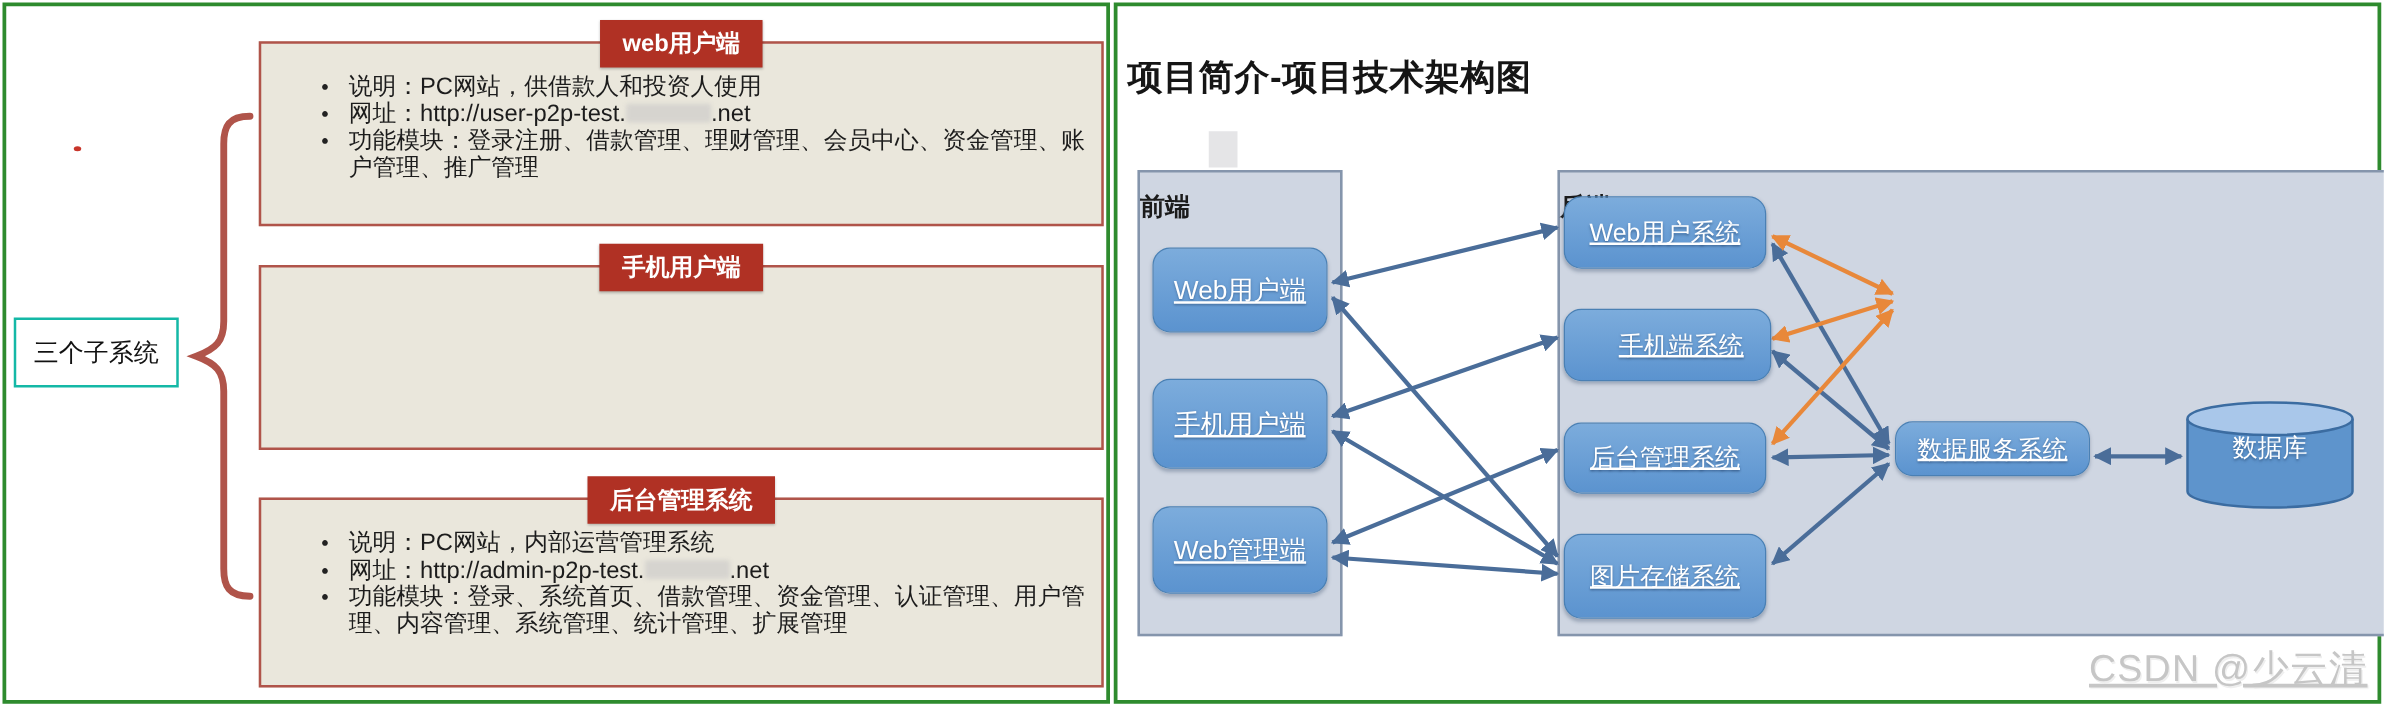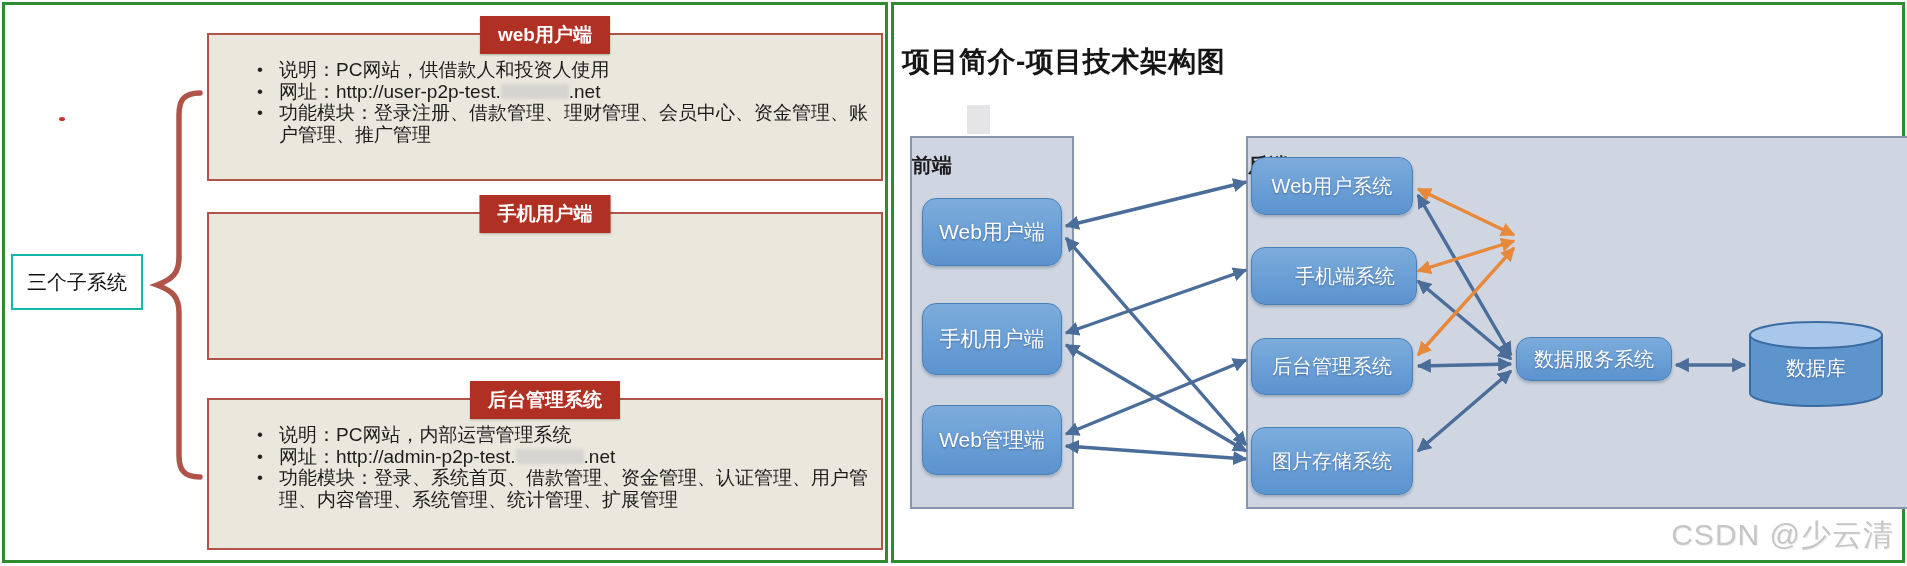--- a/index.html
+++ b/index.html
@@ -62,43 +62,44 @@
   .container-label {
     position:absolute; top:14px; left:0; width:100%; 
     font-size:20px; font-weight:bold; color:#1b1b1b;
   }
   .node {
     position:absolute; z-index:10; border-radius:14px;
     background:linear-gradient(180deg,#7cacdc 0%,#5b93cf 100%);
     border:1px solid #4a80b4; color:#fff; display:flex; align-items:center;
     justify-content:center; text-shadow:0 1px 2px rgba(35,65,105,.55);
     box-shadow:0 2px 3px rgba(60,80,110,.35);
+    text-decoration:underline;
   }
   .node-fe { font-size:21px; }
   .node-be { font-size:20px; }
   .n-fe-0 { left:28px; top:193px; width:140px; height:68px; }
   .n-fe-1 { left:28px; top:298px; width:140px; height:72px; }
   .n-fe-2 { left:28px; top:400px; width:140px; height:70px; }
   .n-web-user { left:357px; top:152px; width:162px; height:58px; }
   .n-mobile   { left:357px; top:242px; width:166px; height:58px;padding-left:22px; }
   .n-admin    { left:357px; top:333px; width:162px; height:57px; }
   .n-image    { left:357px; top:422px; width:162px; height:68px; }
   .n-third    { left:625px; top:205px; width:148px; height:57px; }
   .n-dataserv { left:622px; top:332px; width:156px; height:44px; }
   .db-label {
     position:absolute; left:856px; top:340px; width:132px; z-index:11;
     text-align:center; color:#fff; font-size:20px;
     text-shadow:0 1px 2px rgba(35,65,105,.55);
-    margin-top:10px;
   }
   .arrows-svg { position:absolute; left:0; top:0; z-index:5; pointer-events:none; }
   .watermark {
     position:absolute; right:8px; bottom:4px; z-index:20;
     font-size:30px; color:#c6c6c6; letter-spacing:1px;
     text-shadow:1px 1px 0 #efefef;
+    text-decoration:underline;
   }
 </style>
 </head>
 <body>
 
 <div class="panel panel-left">
   <div class="red-dot"></div>
 
   <div class="group-label-box">
     <span>三个子系统</span>

